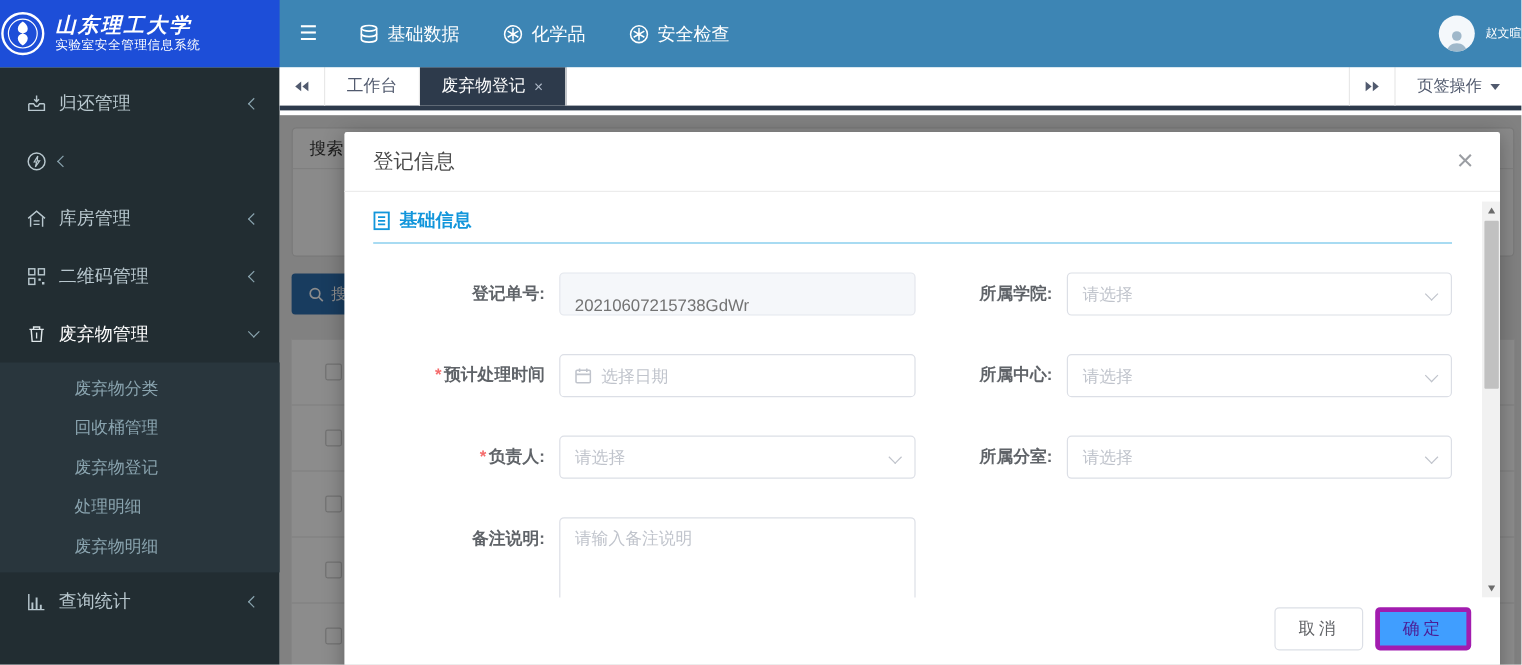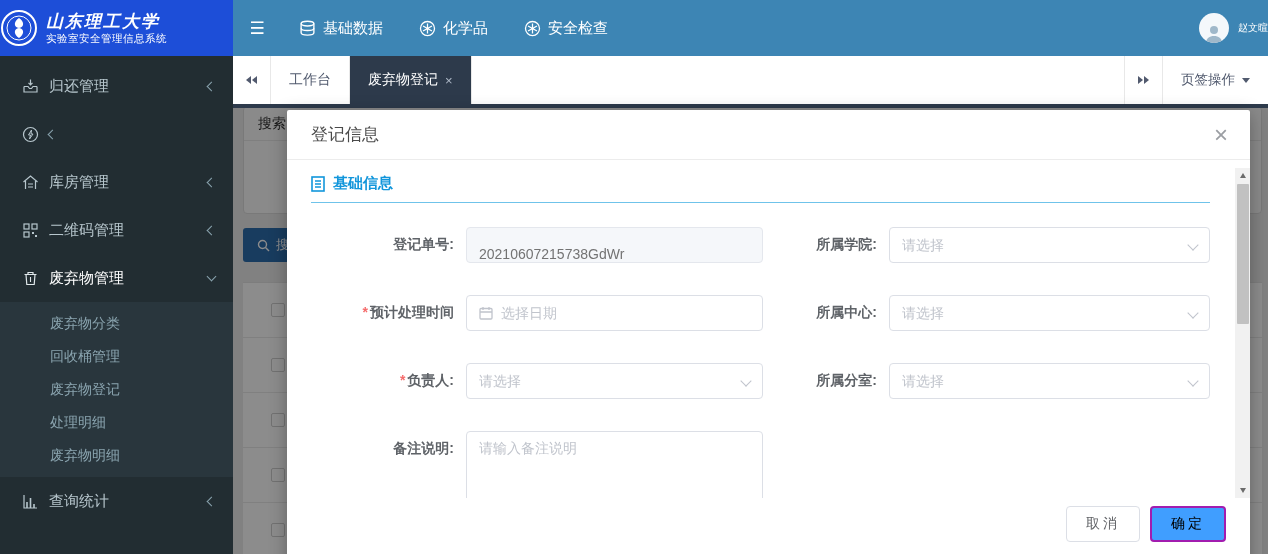--- a/index.html
+++ b/index.html
@@ -20,25 +20,25 @@
   .avatar { width:30px; height:30px; border-radius:50%; background:#f4f8fb; display:flex; align-items:flex-end; justify-content:center; overflow:hidden; }
 
   
   .sidebar { position:absolute; top:56px; left:0; bottom:0; width:233px; background:#222d32; z-index:15; padding-top:6px; }
   .menu-item { height:48px; display:flex; align-items:center; gap:10px; padding:0 18px 0 22px; color:#b8c7ce; font-size:15px; cursor:pointer;font-family:Liberation Mono, monospace; }
   .menu-item .mlabel { flex:1; }
   .micon { width:17px; height:17px; flex-shrink:0; display:flex; align-items:center; justify-content:center; }
   .chev { width:7px; height:7px; border-left:1.5px solid #8aa4af; border-bottom:1.5px solid #8aa4af; flex-shrink:0; }
   .chev.left { transform:rotate(45deg); }
   .chev.down { transform:rotate(-45deg); margin-top:-3px; }
-  .submenu { background:#29363d; padding:5px 0; }
+  .submenu { background:#29363d; padding:5px 12px; }
   .submenu-item { height:33px; display:flex; align-items:center; padding-left:50px; color:#8aa4af; font-size:14px; cursor:pointer; }
 
   
-  .tabbar { position:absolute; top:56px; left:233px; right:0; height:52px; background:#fff; border-bottom:4px solid #2d3a4b; display:flex; align-items:stretch; z-index:15; }
+  .tabbar { position:absolute; top:56px; left:233px; right:0; height:36px; background:#fff; border-bottom:4px solid #2d3a4b; display:flex; align-items:stretch; z-index:15; }
   .tab-arrow { width:38px; display:flex; align-items:center; justify-content:center; gap:1px; cursor:pointer; }
   .tab-arrow.left { border-right:1px solid #e8e8e8; }
   .tab-arrow.right { border-left:1px solid #e8e8e8; margin-left:auto; }
   .tri { width:0; height:0; border-top:4px solid transparent; border-bottom:4px solid transparent; }
   .tri.l { border-right:5px solid #515a6e; }
   .tri.r { border-left:5px solid #515a6e; }
   .tab { display:flex; align-items:center; gap:7px; padding:0 18px; font-size:14px; color:#515a6e; border-right:1px solid #e8e8e8; cursor:pointer; }
   .tab.active { background:#2d3a4b; color:#fff; }
   .tab-close { font-size:13px; color:#aeb9c8; line-height:1; }
   .tab-actions { display:flex; align-items:center; gap:7px; padding:16px 18px; border-left:1px solid #e8e8e8; font-size:13.5px; color:#515a6e; cursor:pointer; }
@@ -80,21 +80,21 @@
   
   .m-scrollbar { position:absolute; top:8px; right:0; width:15px; height:330px; background:#f1f1f1; }
   .sb-btn { position:absolute; left:0; width:15px; height:15px; display:flex; align-items:center; justify-content:center; cursor:pointer; }
   .sb-btn.up { top:0; } .sb-btn.down { bottom:0; }
   .sb-tri-up { width:0;height:0;border-left:3.5px solid transparent;border-right:3.5px solid transparent;border-bottom:5px solid #6b6b6b; }
   .sb-tri-down { width:0;height:0;border-left:3.5px solid transparent;border-right:3.5px solid transparent;border-top:5px solid #6b6b6b; }
   .sb-thumb { position:absolute; top:16px; left:1.5px; width:12px; height:140px; background:#c1c1c1; border-radius:1px; cursor:pointer; }
   .modal-footer { display:flex; justify-content:flex-end; gap:10px; padding:8px 24px 0 0; }
   .btn { height:36px; padding:0 19px; border-radius:4px; font-size:14px; letter-spacing:3px; cursor:pointer; font-family:inherit; }
   .btn-cancel { background:#fff; border:1px solid #dcdfe6; color:#606266; }
-  .btn-confirm { background:#409eff; border:2px solid #a21caf; color:#000000;font-family:Liberation Mono, monospace; }
+  .btn-confirm { background:#409eff; border:4px solid #a21caf; color:#4c1d95;font-family:Liberation Mono, monospace; }
 </style>
 </head>
 <body>
 
 <div class="header">
   <div class="logo-block">
     <svg class="emblem" viewBox="0 0 38 38">
       <circle cx="19" cy="19" r="17" fill="none" stroke="#fff" stroke-width="2"></circle>
       <circle cx="19" cy="19" r="12" fill="none" stroke="#fff" stroke-width="1"></circle>
       <path d="M19 9c-5 3-6 9 0 10c-6 1-5 7 0 10c5-3 6-9 0-10c6-1 5-7 0-10z" fill="#fff"></path>

